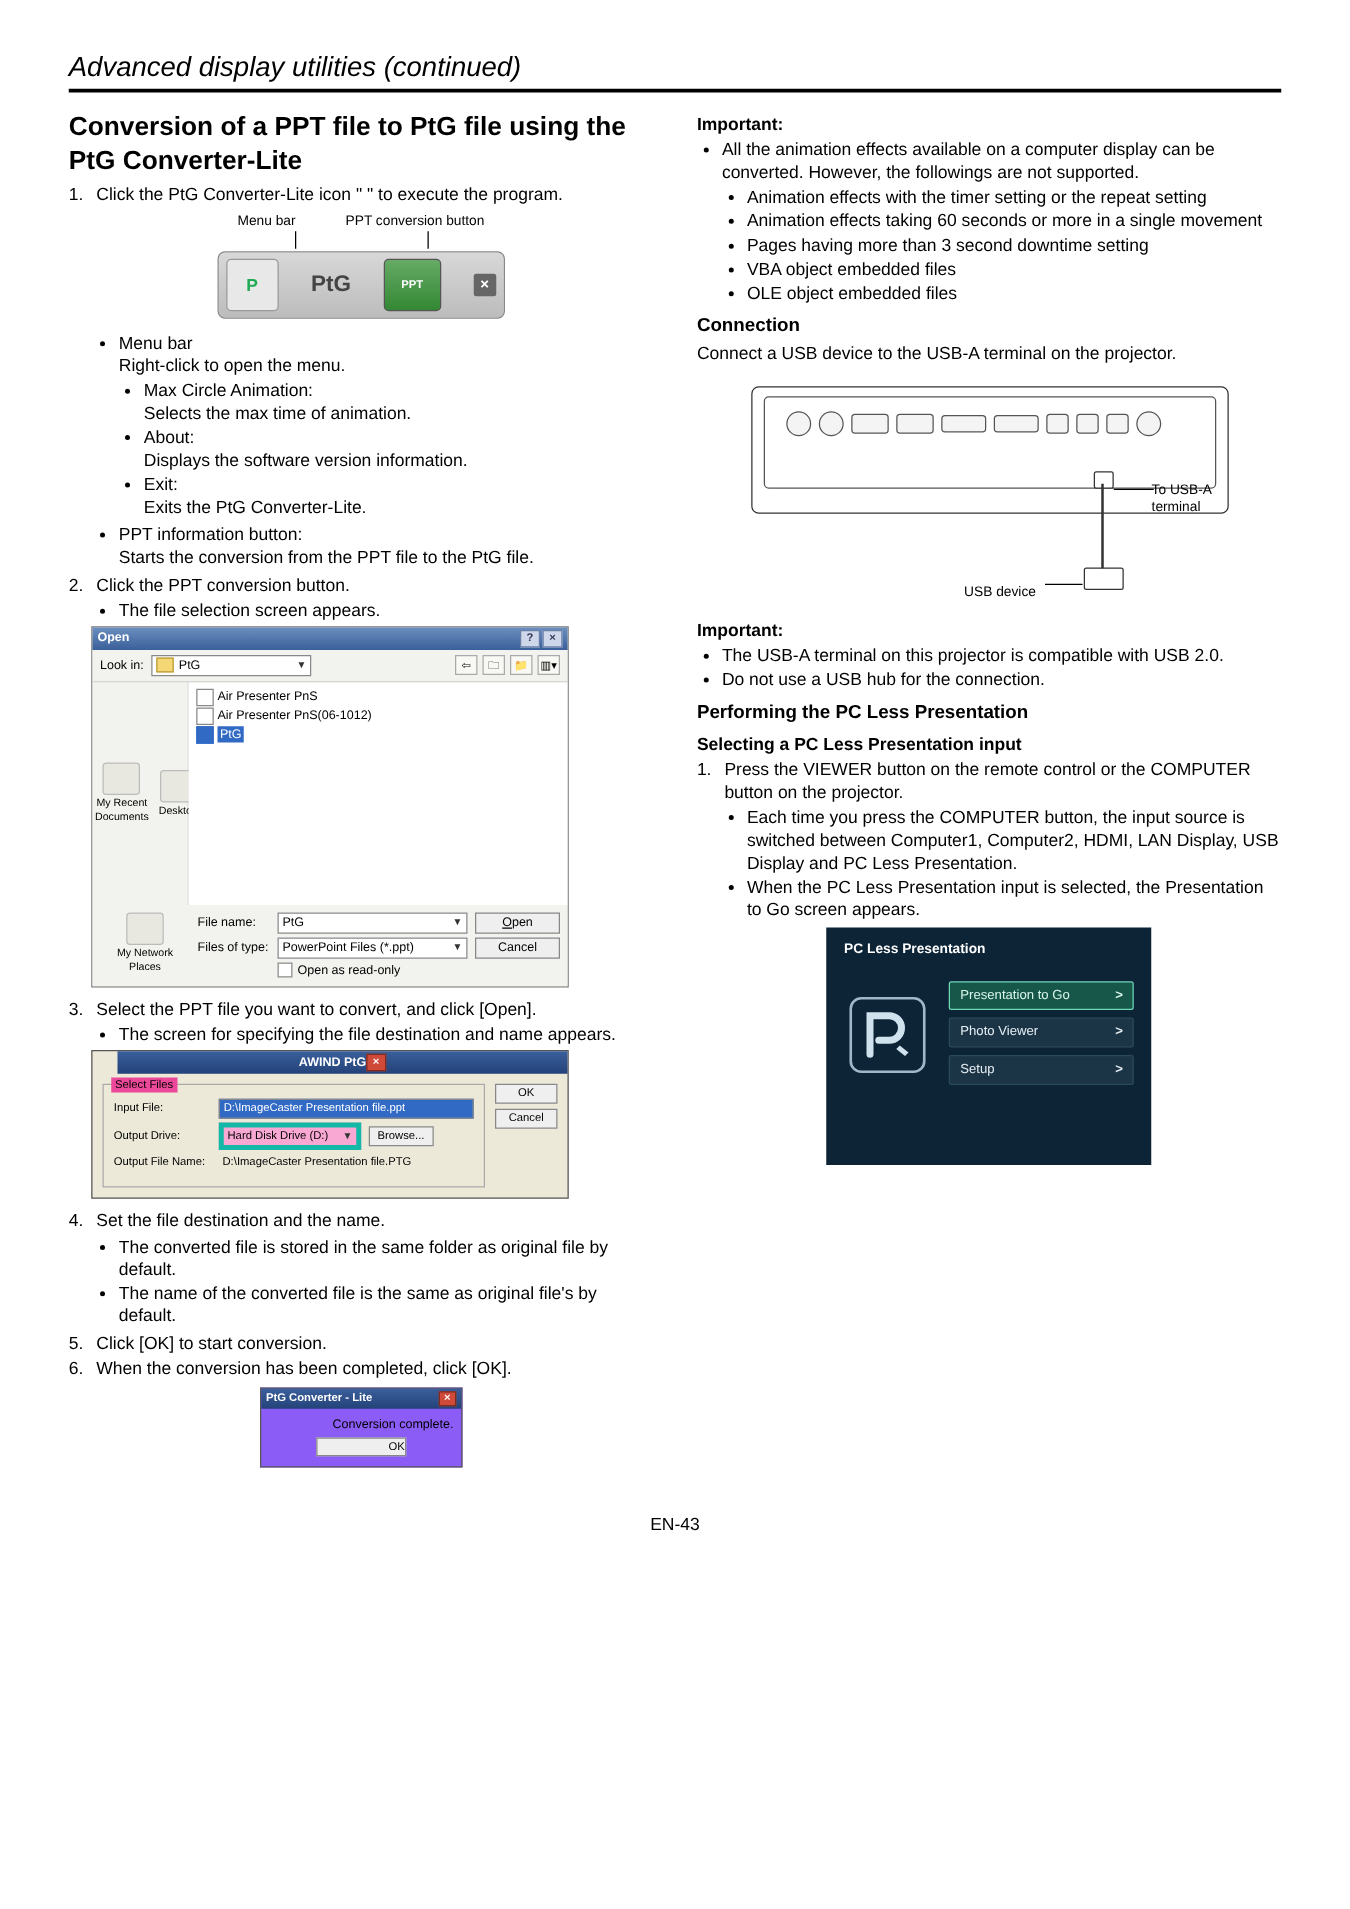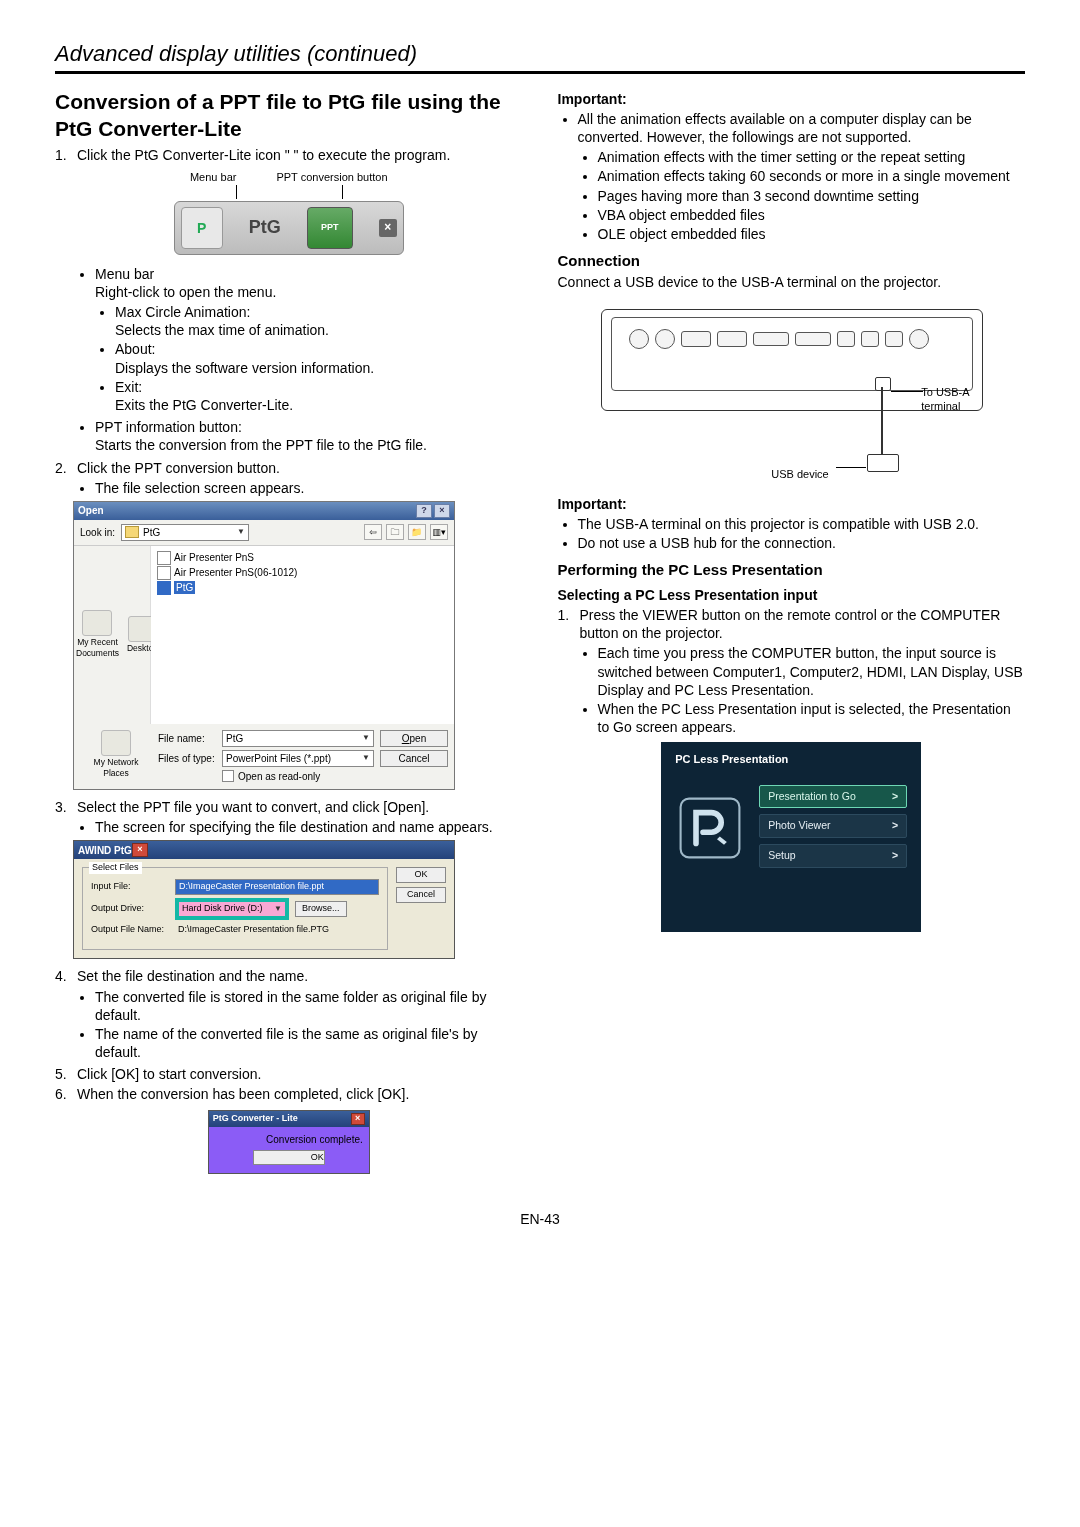--- a/index.html
+++ b/index.html
@@ -169,25 +169,25 @@
   .od-row{display:flex;align-items:center;gap:6px;}
   .od-label{width:58px;font-size:10px;}
   .od-input{flex:1;border:1px solid #888;background:#fff;padding:1px 3px;font-size:10px;display:flex;justify-content:space-between;align-items:center;}
   .od-cb{display:flex;align-items:center;gap:4px;margin-left:64px;}
   .od-cb-box{width:10px;height:10px;border:1px solid #888;background:#fff;}
   .od-actions{display:flex;flex-direction:column;gap:3px;}
   .od-btn{border:1px solid #888;background:#efefef;padding:1px 10px;font-size:10px;text-align:center;min-width:46px;}
 
   
   .awind-dialog{border:1px solid #555;width:380px;margin:4px 0 8px 18px;font-size:10px;background:#ece9d8;}
-  .aw-title{background:linear-gradient(#3a5f9a,#24427a);color:#fff;font-weight:bold;padding:2px 4px;display:flex;justify-content:flex-start;align-items:center;}
+  .aw-title{background:linear-gradient(#3a5f9a,#24427a);color:#fff;font-weight:bold;padding:2px 16px;display:flex;justify-content:center;align-items:center;margin-left:20px;}
   .aw-close{width:14px;height:12px;background:#d04a3a;color:#fff;border:1px solid #7a2c20;display:flex;align-items:center;justify-content:center;font-size:9px;font-weight:bold;}
   .aw-body{display:flex;gap:8px;padding:8px;}
   .aw-group{border:1px solid #aaa;padding:8px 8px 10px 8px;flex:1;position:relative;}
-  .aw-group-title{position:absolute;top:-6px;left:6px;background:#ffffff;padding:0 3px;font-size:9px;}
+  .aw-group-title{position:absolute;top:-6px;left:6px;background:#ec4899;padding:0 3px;font-size:9px;}
   .aw-row{display:flex;align-items:center;gap:6px;margin:3px 0;}
   .aw-label{width:78px;font-size:9px;}
   .aw-input{border:1px solid #888;background:#fff;padding:1px 3px;font-size:9px;flex:1;}
   .aw-input.sel{background:#316ac5;color:#fff;}
   .aw-select{border:4px solid #14b8a6;background:#f9a8d4;padding:1px 3px;font-size:9px;min-width:100px;display:flex;justify-content:space-between;align-items:center;}
   .aw-browse{border:1px solid #888;background:#efefef;padding:1px 6px;font-size:9px;}
   .aw-text{font-size:9px;padding:1px 3px;}
   .aw-side{display:flex;flex-direction:column;gap:4px;min-width:50px;}
   .aw-btn{border:1px solid #888;background:#efefef;padding:1px 0;font-size:9px;text-align:center;}
 

